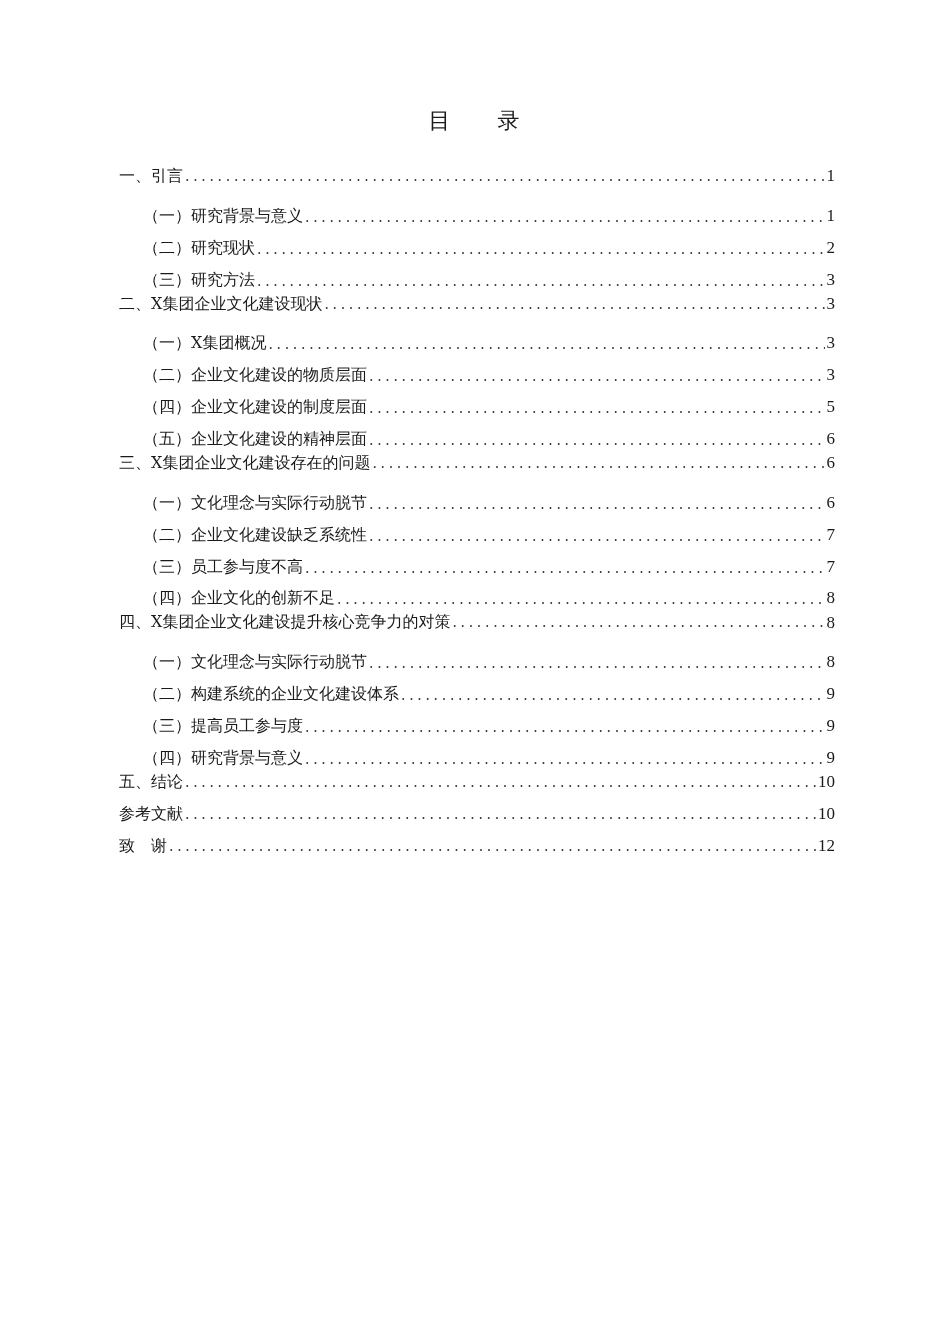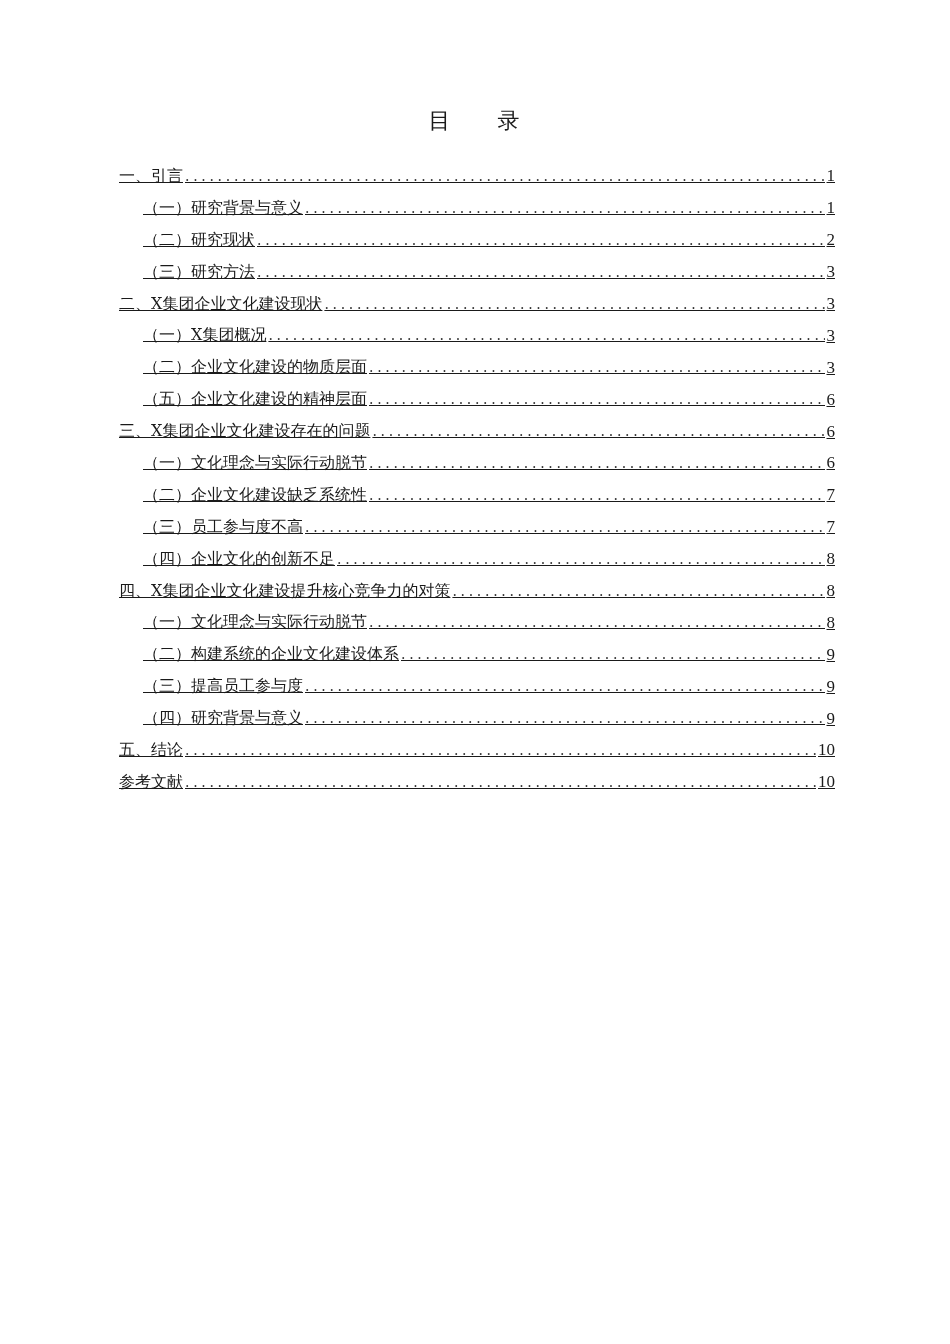--- a/index.html
+++ b/index.html
@@ -2,22 +2,22 @@
 <html><head>
 <meta charset="utf-8">
 <style>
   html, body { margin: 0; padding: 0; background: #ffffff; }
   body { width: 950px; height: 1344px; position: relative; overflow: hidden;
          font-family: "DejaVu Serif", "Liberation Serif", serif; color: #1a1a1a; }
   .title { position: absolute; top: 106px; left: 0; width: 950px; text-align: center;
            font-family: "DejaVu Sans", "Liberation Sans", sans-serif; font-size: 22px;
            letter-spacing: 20px; font-weight: 500; padding-left: 9px; }
   .toc { position: absolute; top: 160px; left: 119px; width: 716px; }
-  .row { height: 31.9px; display: flex; align-items: center; font-size: 16px; line-height: 1; text-decoration: underline; }
-  .row.l2 { padding-left: 24px; }
+  .row { height: 31.9px; display: flex; align-items: center; font-size: 16px; line-height: 1; }
+  .row.l2 { padding-left: 24px; align-items: flex-end; }
   .row .label { white-space: nowrap; flex: 0 0 auto; }
   .row .dots { flex: 1 1 auto; overflow: hidden; white-space: nowrap; margin: 0 2px;
                letter-spacing: 3.7px; font-size: 14px; color: #333; }
   .row .dots::before { content: "........................................................................................................................................................"; }
   .row .page { flex: 0 0 auto; font-family: "Liberation Serif", serif; font-size: 17px; text-align: right; }
 </style>
 </head>
 <body>
 
 <div class="title">目 录</div>
@@ -50,20 +50,25 @@
     </div>
   <div class="row l2">
       <span class="label">（一）X集团概况</span>
       <span class="dots"></span>
       <span class="page">3</span>
     </div>
   <div class="row l2">
       <span class="label">（二）企业文化建设的物质层面</span>
       <span class="dots"></span>
       <span class="page">3</span>
+    </div>
+  <div class="row l2">
+      <span class="label">（四）企业文化建设的制度层面</span>
+      <span class="dots"></span>
+      <span class="page">5</span>
     </div>
   <div class="row l2">
       <span class="label">（五）企业文化建设的精神层面</span>
       <span class="dots"></span>
       <span class="page">6</span>
     </div>
   <div class="row l1">
       <span class="label">三、X集团企业文化建设存在的问题</span>
       <span class="dots"></span>
       <span class="page">6</span>
@@ -116,13 +121,18 @@
   <div class="row l1">
       <span class="label">五、结论</span>
       <span class="dots"></span>
       <span class="page">10</span>
     </div>
   <div class="row l1">
       <span class="label">参考文献</span>
       <span class="dots"></span>
       <span class="page">10</span>
     </div>
+  <div class="row l1">
+      <span class="label">致　谢</span>
+      <span class="dots"></span>
+      <span class="page">12</span>
+    </div>
 </div>
 
 </body></html>

